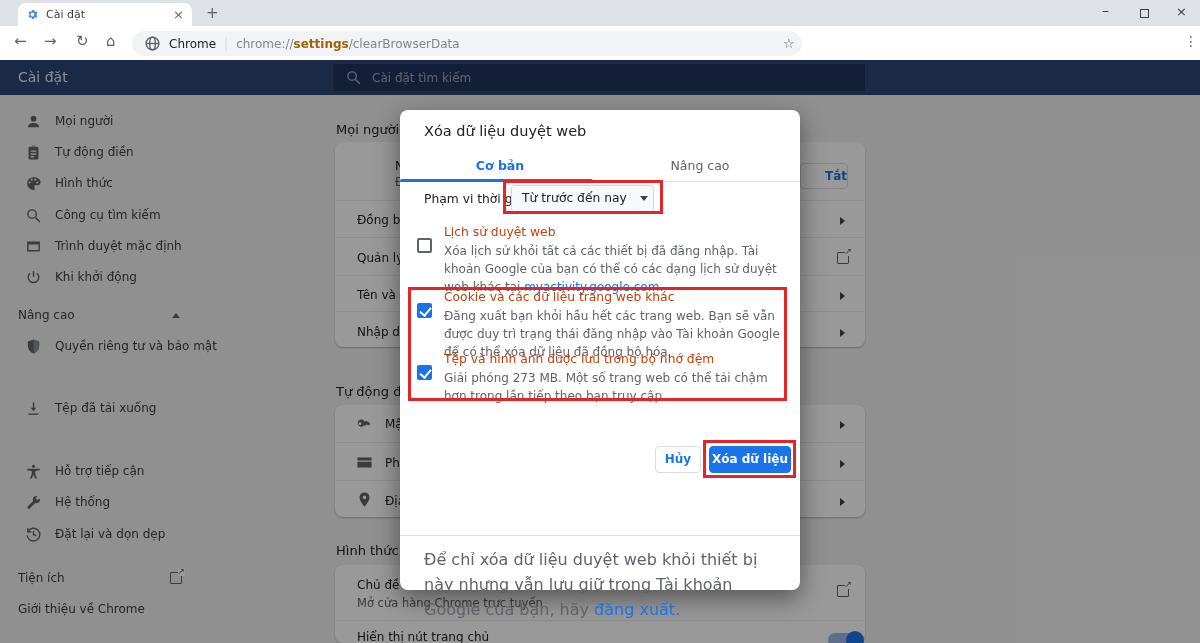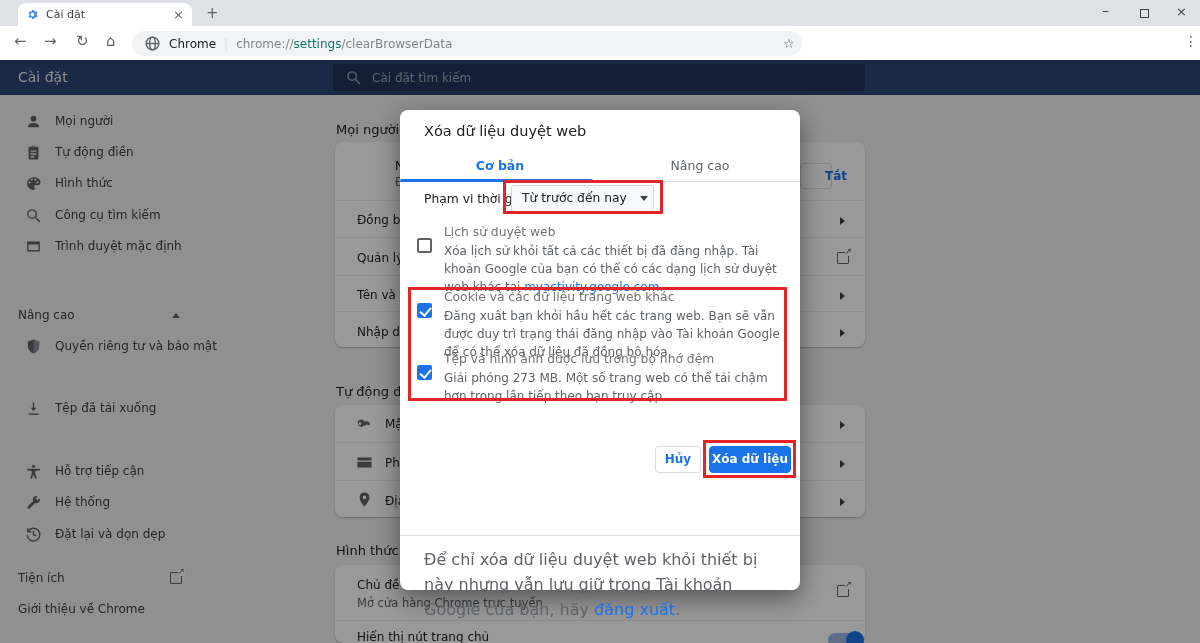--- a/index.html
+++ b/index.html
@@ -17,21 +17,21 @@
   #win-min { left:1102px; top:2px; font-size:14px;}
   #win-max { left:1140px; top:9px; width:9px; height:9px; border:1.4px solid #3c4043; }
   #win-close { left:1176px; top:4px; font-size:13px; }
 
   #toolbar { left:0; top:26px; width:1200px; height:34px; background:#fff; z-index:30; }
   .navicon { top:6px; font-size:15px; color:#5f6368; }
   #omnibox { left:132px; top:5px; width:670px; height:25px; background:#f1f3f4; border-radius:13px; display:flex; align-items:center; padding:0 12px; gap:8px; position:absolute; }
   #omnibox .label { font-size:12px; color:#202124; }
   #omnibox .sep { color:#dadce0; font-size:12px; }
   #omnibox .url { font-size:12px; color:#80868b; }
-  #omnibox .url b { color:#0f766e; font-weight:normal; }
+  #omnibox .url b { color:#a16207; font-weight:bold; }
   #star { left:783px; top:10px; font-size:13px; color:#5f6368; position:absolute; }
   #kebab { left:1184px; top:33px; font-size:14px; color:#5f6368; letter-spacing:0; z-index:31; }
 
   
   #set-header { left:0; top:60px; width:1200px; height:35px; background:#2b4576; z-index:1; }
   #set-header .h-title { position:absolute; left:18px; top:9px; color:#e8eaf1; font-size:14px; }
   #searchbox { position:absolute; left:332px; top:3px; width:534px; height:29px; background:rgba(0,0,0,0.22); border:1px solid rgba(255,255,255,0.10); border-radius:2px; display:flex; align-items:center; padding:0 12px; gap:10px; }
   #searchbox .ph { color:rgba(255,255,255,0.55); font-size:12px; }
 
   
@@ -48,21 +48,21 @@
   #main { z-index:1; }
   .sec-title { position:absolute; font-size:13px; color:#202124; }
   .card { position:absolute; left:335px; width:530px; background:#fff; border-radius:8px; box-shadow:0 1px 2px rgba(0,0,0,0.25); }
   .row-div { position:absolute; left:0; width:530px; border-top:1px solid #ebebeb; }
   .row-lbl { position:absolute; font-size:12px; color:#202124; }
   .row-sub { position:absolute; font-size:11.5px; color:#5f6368; }
   .row-arrow { position:absolute; left:505px; width:0; height:0; border-top:4px solid transparent; border-bottom:4px solid transparent; border-left:5px solid #3c4043; }
   .ext-ic { position:absolute; width:12px; height:12px; border:1.6px solid #5f6368; border-radius:1px; }
   .ext-ic:after { content:""; position:absolute; right:-4px; top:-4px; width:7px; height:7px; background:#fff; }
   .ext-ic:before { content:"↗"; position:absolute; right:-4px; top:-7px; font-size:9px; color:#5f6368; z-index:2; }
-  #btn-tat { position:absolute; left:465px; top:21px; width:32px; height:26px; background:#fff; border:1px solid #dadce0; border-radius:4px; color:#1a73e8; font-size:12px; font-weight:bold; text-align:center; line-height:24px;padding-left:24px; }
+  #btn-tat { position:absolute; left:465px; top:21px; width:48px; height:26px; background:#fff; border:1px solid #dadce0; border-radius:4px; color:#1a73e8; font-size:12px; font-weight:bold; text-align:center; line-height:24px;padding-left:24px; }
   .card-ic { position:absolute; left:20px; width:18px; height:18px; display:flex; align-items:center; justify-content:center; }
   #toggle { position:absolute; left:828px; top:633px; width:34px; height:14px; background:#9cb8e8; border-radius:7px; z-index:1; }
   #toggle:after { content:""; position:absolute; right:-2px; top:-2px; width:18px; height:18px; border-radius:50%; background:#1a73e8; }
 
   
   #scrim { left:0; top:60px; width:1200px; height:583px; background:rgba(0,0,0,0.40); z-index:5; }
 
   
   #dialog { left:400px; top:110px; width:400px; height:480px; background:#fff; border-radius:8px; box-shadow:0 8px 24px rgba(0,0,0,0.45); z-index:10; }
   #dlg-title { position:absolute; left:24px; top:13px; font-size:14.5px; color:#202124; }
@@ -72,21 +72,21 @@
   #tab-line { position:absolute; left:0; top:71px; width:400px; border-top:1px solid #e0e0e0; }
   #tab-underline { position:absolute; left:0; top:69px; width:193px; height:3px; background:#1a73e8; border-radius:2px 2px 0 0; }
 
   #tr-label { position:absolute; left:24px; top:82px; font-size:12.3px; color:#202124; }
   #tr-select { position:absolute; left:111px; top:75px; width:143px; height:27px; background:#f8f9fa; border:1px solid #d5d7da; border-radius:3px; font-size:12.3px; color:#202124; line-height:25px; padding-left:10px; }
   #tr-caret { position:absolute; left:240px; top:86px; width:0; height:0; border-left:4.5px solid transparent; border-right:4.5px solid transparent; border-top:5px solid #3c4043; }
 
   .cbx { position:absolute; left:17px; width:15px; height:15px; border:2px solid #5f6368; border-radius:2px; background:#fff; }
   .cbx.on { background:#1a73e8; border-color:#1a73e8; }
   .cbx.on:after { content:""; position:absolute; left:3px; top:0px; width:5px; height:9px; border:solid #fff; border-width:0 2px 2px 0; transform:rotate(40deg); }
-  .dlg-row-title { position:absolute; left:44px; font-size:12.3px; color:#737373; }
+  .dlg-row-title { position:absolute; left:44px; font-size:12.3px; color:#c2410c; }
   .dlg-row-desc { position:absolute; left:44px; width:336px; font-size:12px; color:#5f6368; line-height:1.5; }
   .dlg-row-desc a { color:#1a73e8; text-decoration:none; }
 
   #btn-cancel { position:absolute; left:255px; top:336px; width:46px; height:27px; background:#fff; border:1px solid #dadce0; border-radius:4px; color:#1a73e8; font-size:12px; font-weight:bold; text-align:center; line-height:25px; }
   #btn-confirm { position:absolute; left:309px; top:336px; width:82px; height:27px; background:#1a73e8; border:1px solid #1a73e8; border-radius:4px; color:#fff; font-size:12px; font-weight:bold; text-align:center; line-height:25px; }
   #dlg-footdiv { position:absolute; left:0; top:425px; width:400px; border-top:1px solid #e0e0e0; }
   #dlg-footer { position:absolute; left:24px; top:438px; width:352px; font-size:16px; color:#5f6368; line-height:1.55; }
   #dlg-footer a { color:#1a73e8; text-decoration:none; }
 
   
@@ -184,20 +184,29 @@
     <span class="lbl">Công cụ tìm kiếm</span>
   </div>
   <div class="side-item" style="top:136px">
     <span class="ic">
         <svg class="gi" viewBox="0 0 24 24">
           <path d="M3 5h18v14H3zm2 4v8h14V9z"></path>
         </svg>
       </span>
     <span class="lbl">Trình duyệt mặc định</span>
   </div>
+  <div class="side-item" style="top:167px">
+    <span class="ic">
+        <svg class="gs" viewBox="0 0 24 24">
+          <path d="M12 3v8"></path>
+          <path d="M7 6a7.5 7.5 0 1 0 10 0"></path>
+        </svg>
+      </span>
+    <span class="lbl">Khi khởi động</span>
+  </div>
 
   <div class="side-item side-plain" style="top:205px">
     <span class="lbl2">Nâng cao</span>
     <span class="caret-up"></span>
   </div>
 
   <div class="side-item" style="top:236px">
     <span class="ic">
         <svg class="gi" viewBox="0 0 24 24">
           <path d="M12 2l8 3v6c0 5-3.4 9-8 11-4.6-2-8-6-8-11V5z"></path>

